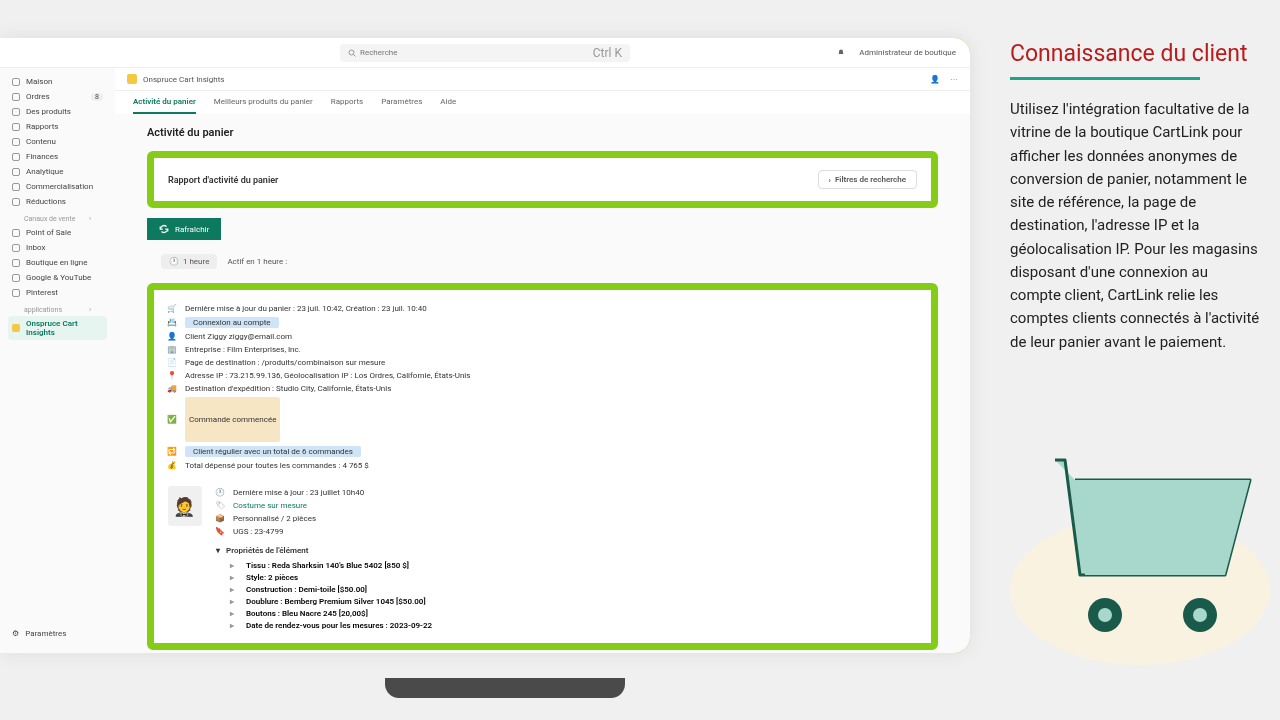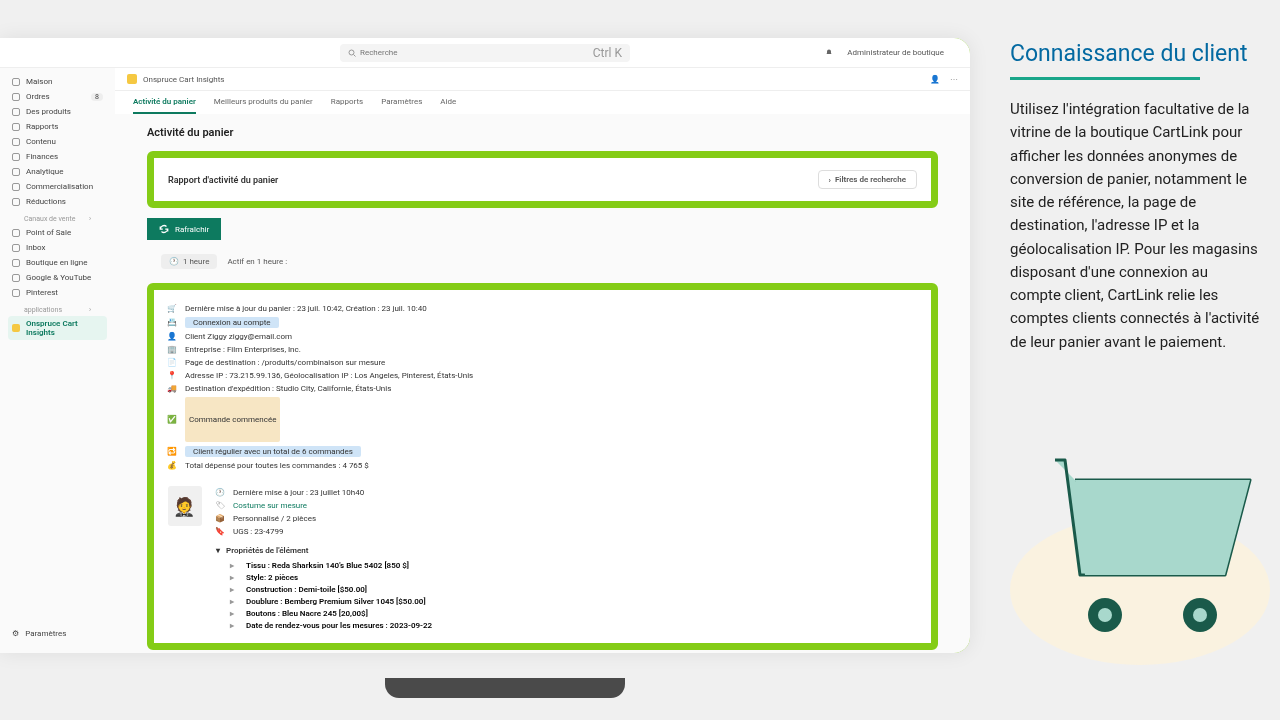--- a/index.html
+++ b/index.html
@@ -2,21 +2,21 @@
 <html><head>
 <meta charset="utf-8">
 <style>
 *{box-sizing:border-box;margin:0;padding:0;font-family:-apple-system,BlinkMacSystemFont,"Segoe UI",Roboto,sans-serif}
 body{background:#f0f0f0;width:1280px;height:720px;overflow:hidden;position:relative}
 .frame{position:absolute;top:38px;left:0;width:970px;height:615px;background:#84cc16;border-radius:0 16px 16px 0;overflow:hidden;display:flex;flex-direction:column;box-shadow:0 0 20px rgba(0,0,0,.08)}
 .topbar{height:30px;background:#fff;display:flex;align-items:center;justify-content:center;border-bottom:1px solid #eee;position:relative}
 .search{width:290px;height:18px;background:#f4f4f4;border-radius:4px;display:flex;align-items:center;padding:0 8px;font-size:8px;color:#777}
 .search svg{width:8px;height:8px;margin-right:4px}
 .kbd{margin-left:auto;font-size:12px;color:#999}
-.toprgt{position:absolute;right:26px;display:flex;align-items:flex-end;gap:14px;font-size:8px;color:#555}
+.toprgt{position:absolute;right:14px;display:flex;align-items:flex-end;gap:14px;font-size:8px;color:#555}
 .bell{width:8px;height:8px}
 .body{flex:1;display:flex;overflow:hidden}
 .sidebar{width:115px;background:#fafafa;padding:6px 0;font-size:8px;color:#444;display:flex;flex-direction:column}
 .nav-sec{padding:0 8px}
 .nav-it{display:flex;align-items:center;gap:6px;padding:3px 4px;border-radius:4px;cursor:pointer}
 .nav-it svg,.nav-it .ic{width:8px;height:8px;flex-shrink:0}
 .nav-it .ic{display:inline-block;border:1px solid #999;border-radius:2px}
 .nav-it.active{background:#e6f5f0;color:#0d7a5f;font-weight:600}
 .badge{margin-left:auto;background:#eee;border-radius:6px;padding:0 4px;font-size:7px}
 .sec-hd{font-size:7px;color:#999;padding:6px 24px 2px;display:flex;justify-content:space-between;align-items:center}
@@ -43,21 +43,21 @@
 .hl-blue{background:#cfe4f7;padding:1px 8px;border-radius:2px}
 .hl-yel{background:#f7e6c4;padding:18px 4px;border-radius:2px}
 .prod{display:flex;gap:14px;margin-top:14px}
 .thumb{width:34px;height:40px;background:#f0f0f0;border-radius:3px;display:flex;align-items:center;justify-content:center;font-size:18px}
 .prod-info{flex:1}
 .link{color:#0d7a5f}
 .props-hd{font-size:8px;font-weight:600;color:#333;display:flex;align-items:center;gap:6px;margin:8px 0 4px}
 .prop{display:flex;align-items:center;gap:8px;padding:1.5px 0 1.5px 14px;font-size:8px;font-weight:600}
 .prop .i{width:8px;height:8px;color:#999}
 .rpanel{position:absolute;left:1010px;top:40px;width:250px}
-.rtitle{font-size:23px;color:#0369a1;font-weight:400;margin-bottom:10px}
+.rtitle{font-size:23px;color:#b91c1c;font-weight:400;margin-bottom:10px}
 .rline{width:190px;height:3px;background:#1aa68a;margin-bottom:18px}
 .rtext{font-size:15px;line-height:1.55;color:#222}
 .cart-ill{position:absolute;left:1005px;top:420px;width:270px;height:250px}
 .shelf{position:absolute;left:385px;top:678px;width:240px;height:20px;background:#4a4a4a;border-radius:0 0 14px 14px}
 </style>
 </head>
 <body>
 
 <div class="frame">
   <div class="topbar">
@@ -219,21 +219,21 @@
               <div class="drow">
                 <span class="i">🏢</span>
                 <span class="">Entreprise : Film Enterprises, Inc.</span>
               </div>
               <div class="drow">
                 <span class="i">📄</span>
                 <span class="">Page de destination : /produits/combinaison sur mesure</span>
               </div>
               <div class="drow">
                 <span class="i">📍</span>
-                <span class="">Adresse IP : 73.215.99.136, Géolocalisation IP : Los Angeles, Pinterest, États-Unis</span>
+                <span class="">Adresse IP : 73.215.99.136, Géolocalisation IP : Los Ordres, Californie, États-Unis</span>
               </div>
               <div class="drow">
                 <span class="i">🚚</span>
                 <span class="">Destination d'expédition : Studio City, Californie, États-Unis</span>
               </div>
               <div class="drow">
                 <span class="i">✅</span>
                 <span class="hl-yel">Commande commencée</span>
               </div>
               <div class="drow">

